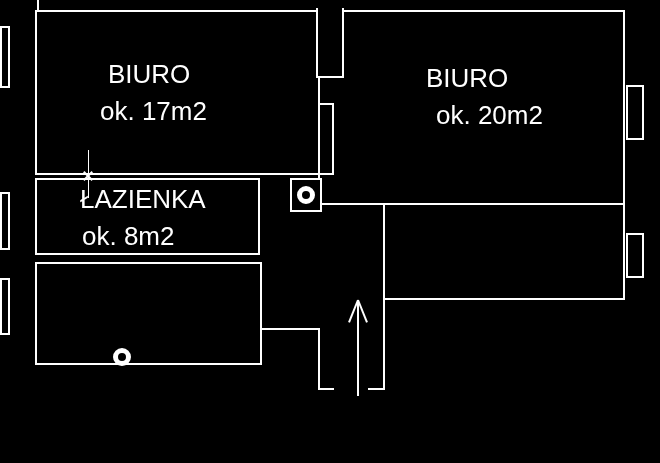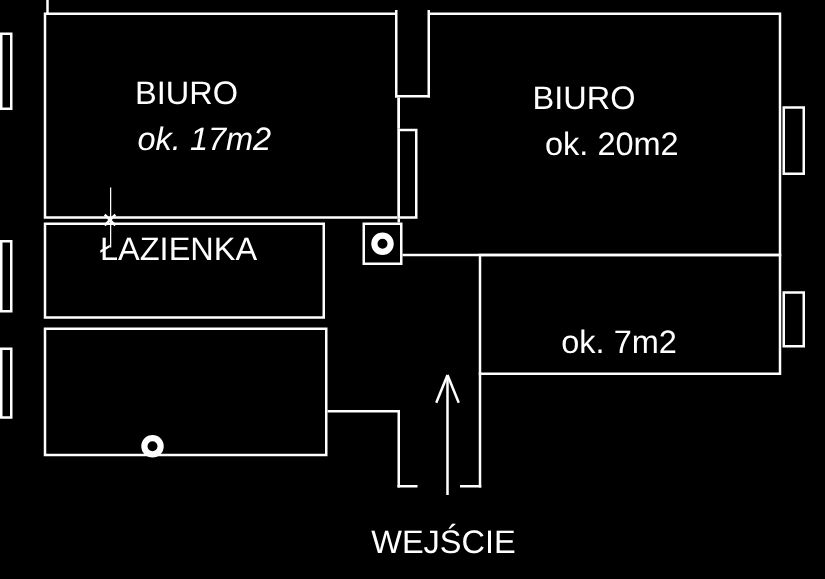--- a/index.html
+++ b/index.html
@@ -77,25 +77,24 @@
 
   <div class="vl" style="left:88px; top:150px; width:1px; height:48px;"></div>
   <div class="xline" style="left:82px; top:175px; transform:rotate(45deg);"></div>
   <div class="xline" style="left:82px; top:175px; transform:rotate(-45deg);"></div>
 
   <div class="arrow-part" style="left:357px; top:302px; width:2px; height:94px;"></div>
   <div class="arrow-part ah" style="left:357px; top:300px; width:2px; height:24px; transform:rotate(22deg);"></div>
   <div class="arrow-part ah" style="left:357px; top:300px; width:2px; height:24px; transform:rotate(-22deg);"></div>
 
   <div class="label" style="left:108px; top:60px;">BIURO</div>
-  <div class="label" style="left:110px; top:97px;font-style:italic;">ok. 17m2</div>
+  <div class="label" style="left:100px; top:97px;">ok. 17m2</div>
 
   <div class="label" style="left:426px; top:64px;">BIURO</div>
   <div class="label" style="left:436px; top:101px;">ok. 20m2</div>
 
   <div class="label" style="left:80px;  top:185px;">ŁAZIENKA</div>
+  <div class="label" style="left:82px;  top:222px;">ok. 8m2</div>
 
 
-  <div class="label" style="left:449px; top:259px;">ok. 7m2</div>
 
-  <div class="label" style="left:297px; top:419px;">WEJŚCIE</div>
 
 </div>
 
 </body></html>

